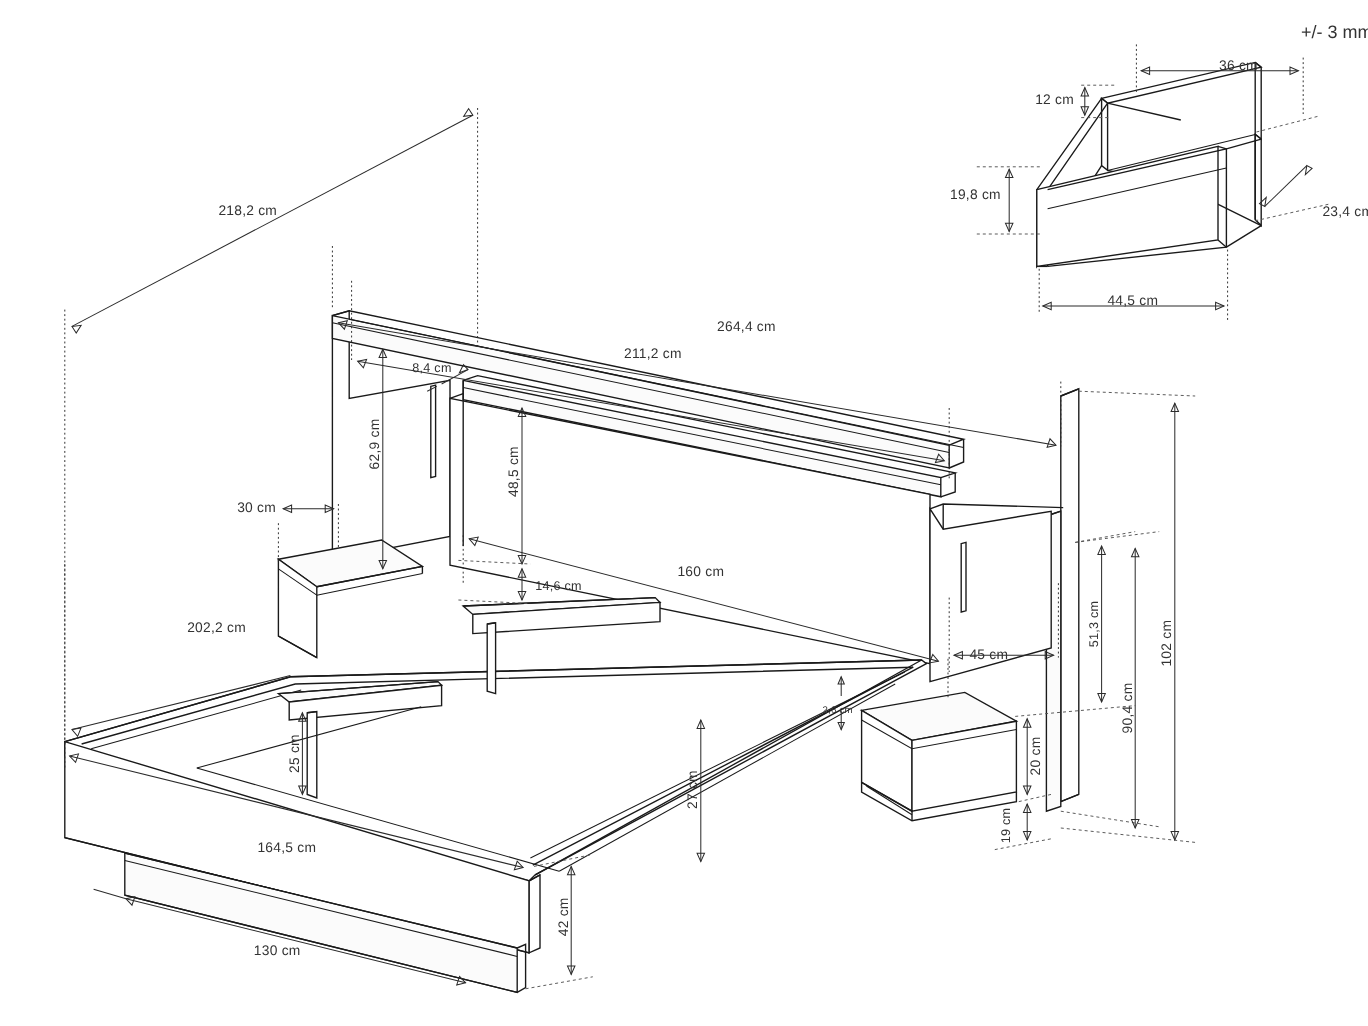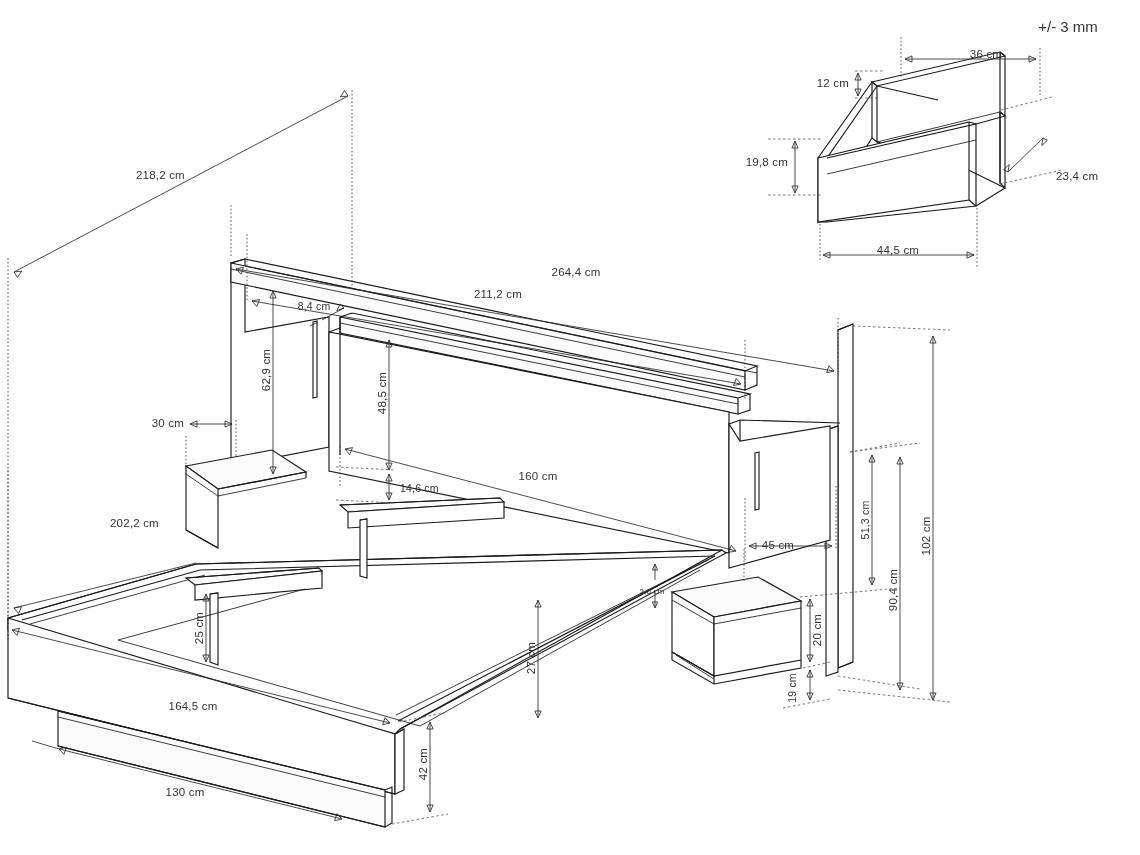--- a/index.html
+++ b/index.html
@@ -1,18 +1,18 @@
 <!DOCTYPE html>
 <html><head>
 <meta charset="utf-8">
 <style>
   html,body{margin:0;padding:0;background:#ffffff;}
   body{width:1140px;height:855px;overflow:hidden;
        font-family:"Liberation Sans","DejaVu Sans",sans-serif;}
-  #sheet{position:relative;width:1040px;height:855px;background:#fff;}
+  #sheet{position:relative;width:1040px;height:855px;background:#fff;padding-left:46px;}
   svg{display:block;}
   .ln{stroke:#1a1a1a;fill:none;stroke-width:1.15;stroke-linejoin:miter;stroke-linecap:butt;}
   .ln-t{stroke:#1a1a1a;fill:none;stroke-width:0.85;}
   .face{fill:#ffffff;stroke:#1a1a1a;stroke-width:1.15;stroke-linejoin:miter;}
   .face-e{fill:#fbfbfb;stroke:#1a1a1a;stroke-width:1.15;stroke-linejoin:miter;}
   .dim{stroke:#2b2b2b;fill:none;stroke-width:0.85;}
   .ext{stroke:#2b2b2b;fill:none;stroke-width:0.8;stroke-dasharray:1.6 2.2;}
   .ext-s{stroke:#555;fill:none;stroke-width:0.8;stroke-dasharray:2.5 2.5;}
   .txt{fill:#333;font-size:11.5px;font-family:"Liberation Sans","DejaVu Sans",sans-serif;
        letter-spacing:.2px;dominant-baseline:middle;}

